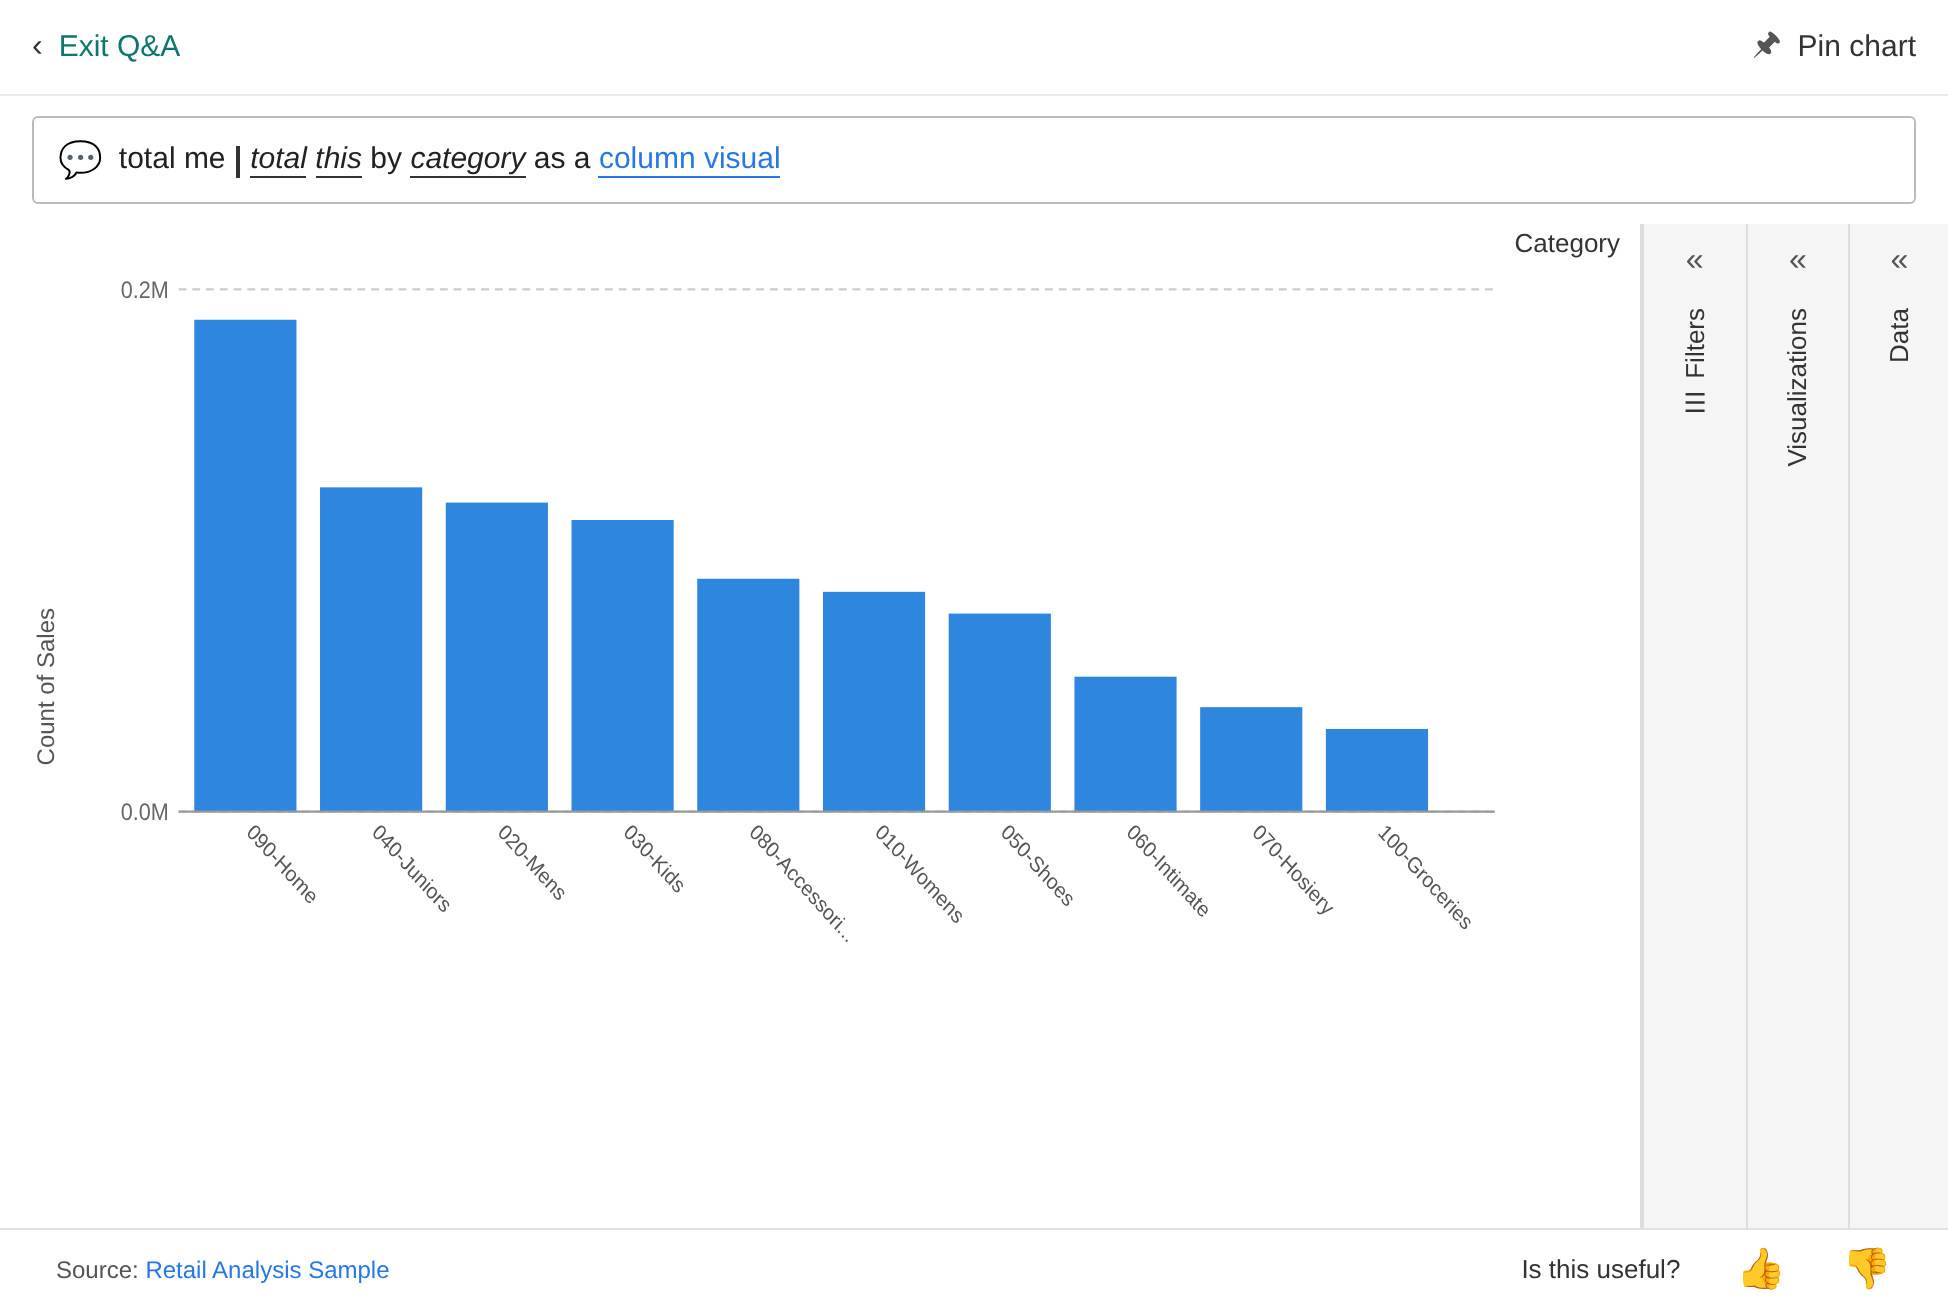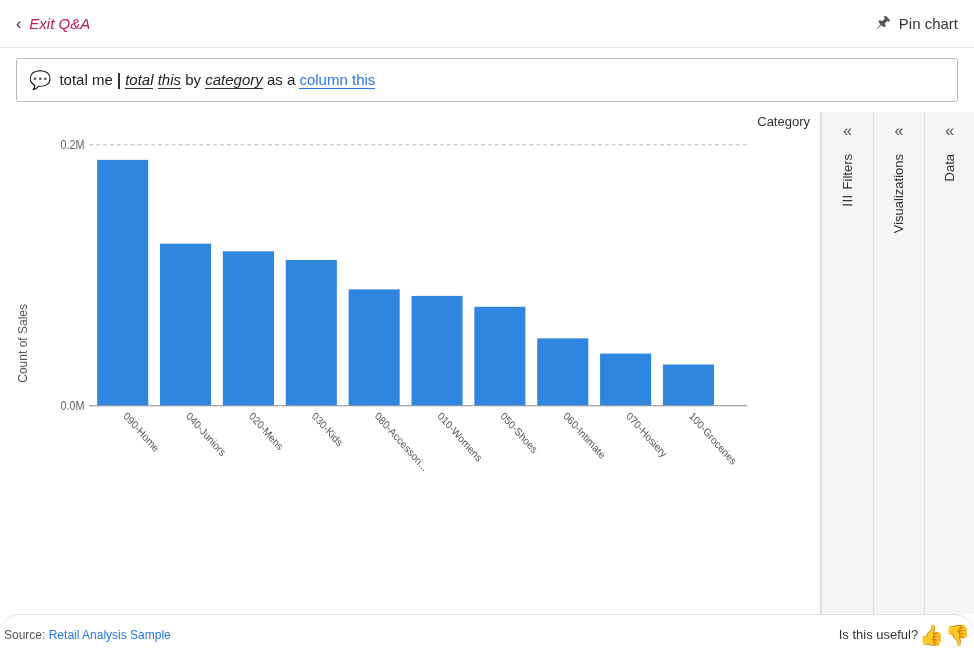--- a/index.html
+++ b/index.html
@@ -5,44 +5,44 @@
     * { box-sizing: border-box; margin: 0; padding: 0; }
     body { font-family: 'Segoe UI', Arial, sans-serif; background: #fff; width: 974px; height: 654px; overflow: hidden; }
 
     
     .header {
       display: flex; align-items: center; justify-content: space-between;
       padding: 6px 16px; height: 48px; border-bottom: 1px solid #e8e8e8;
     }
     .header-left { display: flex; align-items: center; gap: 8px; cursor: pointer; }
     .header-left .chevron { font-size: 16px; color: #333; }
-    .header-left .exit-label { font-size: 15px; color: #be185d; font-style: italic; }
+    .header-left .exit-label { font-size: 15px; color: #0f766e; }
     .header-right { display: flex; align-items: center; gap: 8px; cursor: pointer; }
     .header-right .pin-icon { font-size: 16px; color: #555; }
     .header-right .pin-label { font-size: 15px; color: #333; }
 
     
     .search-bar {
       display: flex; align-items: center;
       margin: 10px 16px; border: 1.5px solid #bbb; border-radius: 3px;
       padding: 8px 12px; height: 44px; background: #fff;
     }
     .search-icon { font-size: 18px; color: #555; margin-right: 8px; }
     .search-text { font-size: 15px; color: #222; }
     .search-text .underline { border-bottom: 1.5px solid #333; font-style: italic; }
     .search-text .link-blue { color: #2578e5; border-bottom: 1.5px solid #2578e5; }
     .cursor { display: inline-block; width: 2px; height: 16px; background: #333; vertical-align: middle; margin: 0 1px; }
 
     
     .footer {
       display: flex; align-items: center; justify-content: space-between;
-      padding: 8px 4px; height: 40px; border-top: 1px solid #e0e0e0;
-      font-size: 12px; color: #555; border-radius: 20px;
+      padding: 8px 28px; height: 40px; border-top: 1px solid #e0e0e0;
+      font-size: 12px; color: #555;
     }
-    .feedback-area { display: flex; align-items: center; gap: 1px; }
+    .feedback-area { display: flex; align-items: center; gap: 28px; }
 
     
     .page { width: 974px; height: 654px; display: flex; flex-direction: column; }
     .content-row { display: flex; flex: 1; overflow: hidden; }
     .chart-main { flex: 1; display: flex; flex-direction: column; padding: 0; }
 
     svg text { font-family: 'Segoe UI', Arial, sans-serif; }
   </style>
 </head>
 <body>
@@ -64,21 +64,21 @@
     <span class="search-icon">💬</span>
     <span class="search-text">
       <span>total me </span>
       <span class="cursor"></span>
       <span class="underline">total</span>
       <span> </span>
       <span class="underline">this</span>
       <span> by </span>
       <span class="underline">category</span>
       <span> as a </span>
-      <span class="link-blue">column this</span>
+      <span class="link-blue">column visual</span>
     </span>
   </div>
 
   <div class="content-row">
 
     <div class="chart-main">
       <div style="position:relative; flex:1; display:flex; flex-direction:column;">
 
         <div style="position:absolute; left:8px; top:0; bottom:40px; display:flex; align-items:center; justify-content:center; width:30px;">
           <span style="writing-mode:vertical-rl; transform:rotate(180deg); font-size:12px; color:#555; white-space:nowrap;">Count of Sales</span>

